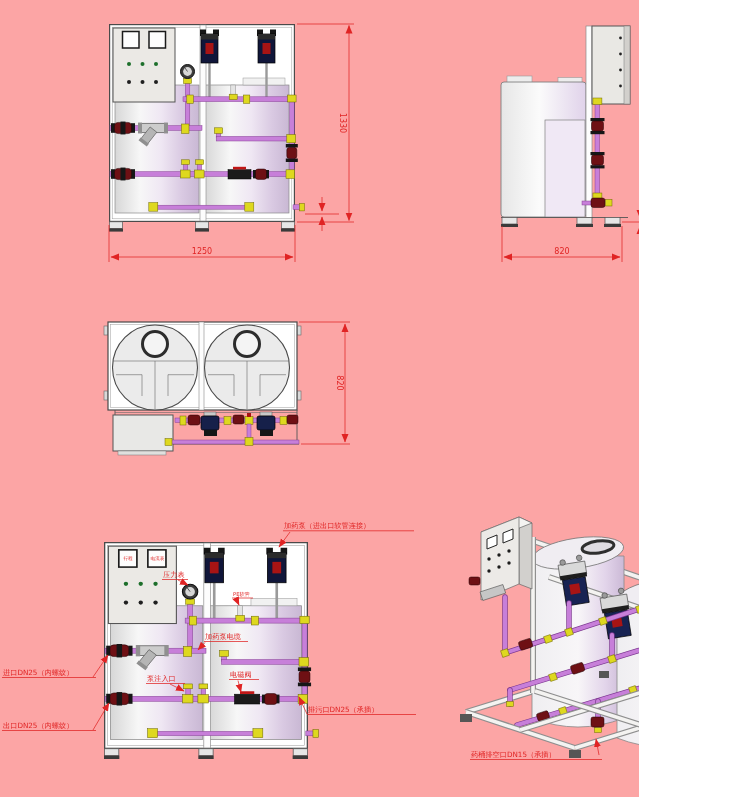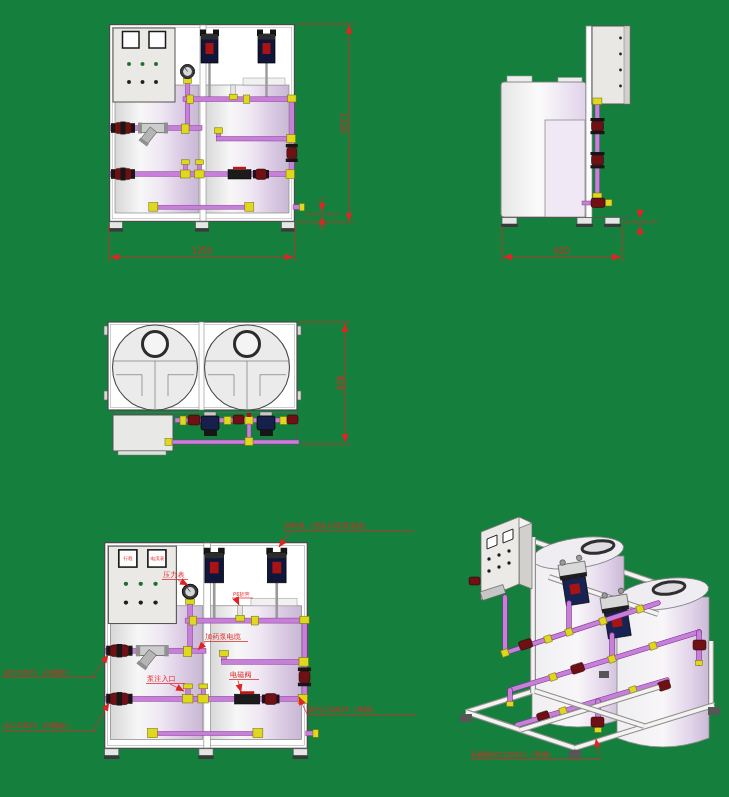--- a/index.html
+++ b/index.html
@@ -1,16 +1,16 @@
 <!DOCTYPE html>
 <html><head>
 <meta charset="utf-8">
 <style>
   html,body{margin:0;padding:0;background:#fff;}
-  .canvas{position:relative;width:729px;height:797px;background:#15803d;overflow:hidden;
+  .canvas{position:relative;width:639px;height:797px;background:#fca5a5;overflow:hidden;
           font-family:"DejaVu Sans",sans-serif;}
   svg{position:absolute;overflow:visible;}
   .r{stroke:#e02424;stroke-width:0.75;fill:none;}
   .dimtext{font-size:8px;}
   .anno{font-size:7.2px;}
   .anno-sm{font-size:5.2px;}
   .anno-xs{font-size:4.6px;}
   .pipe{fill:#c77fd9;stroke:#81398f;stroke-width:0.45;}
   .fit{fill:#ded81f;stroke:#6f6a00;stroke-width:0.5;}
   .valve{fill:#6e1014;stroke:#230305;stroke-width:0.5;}

